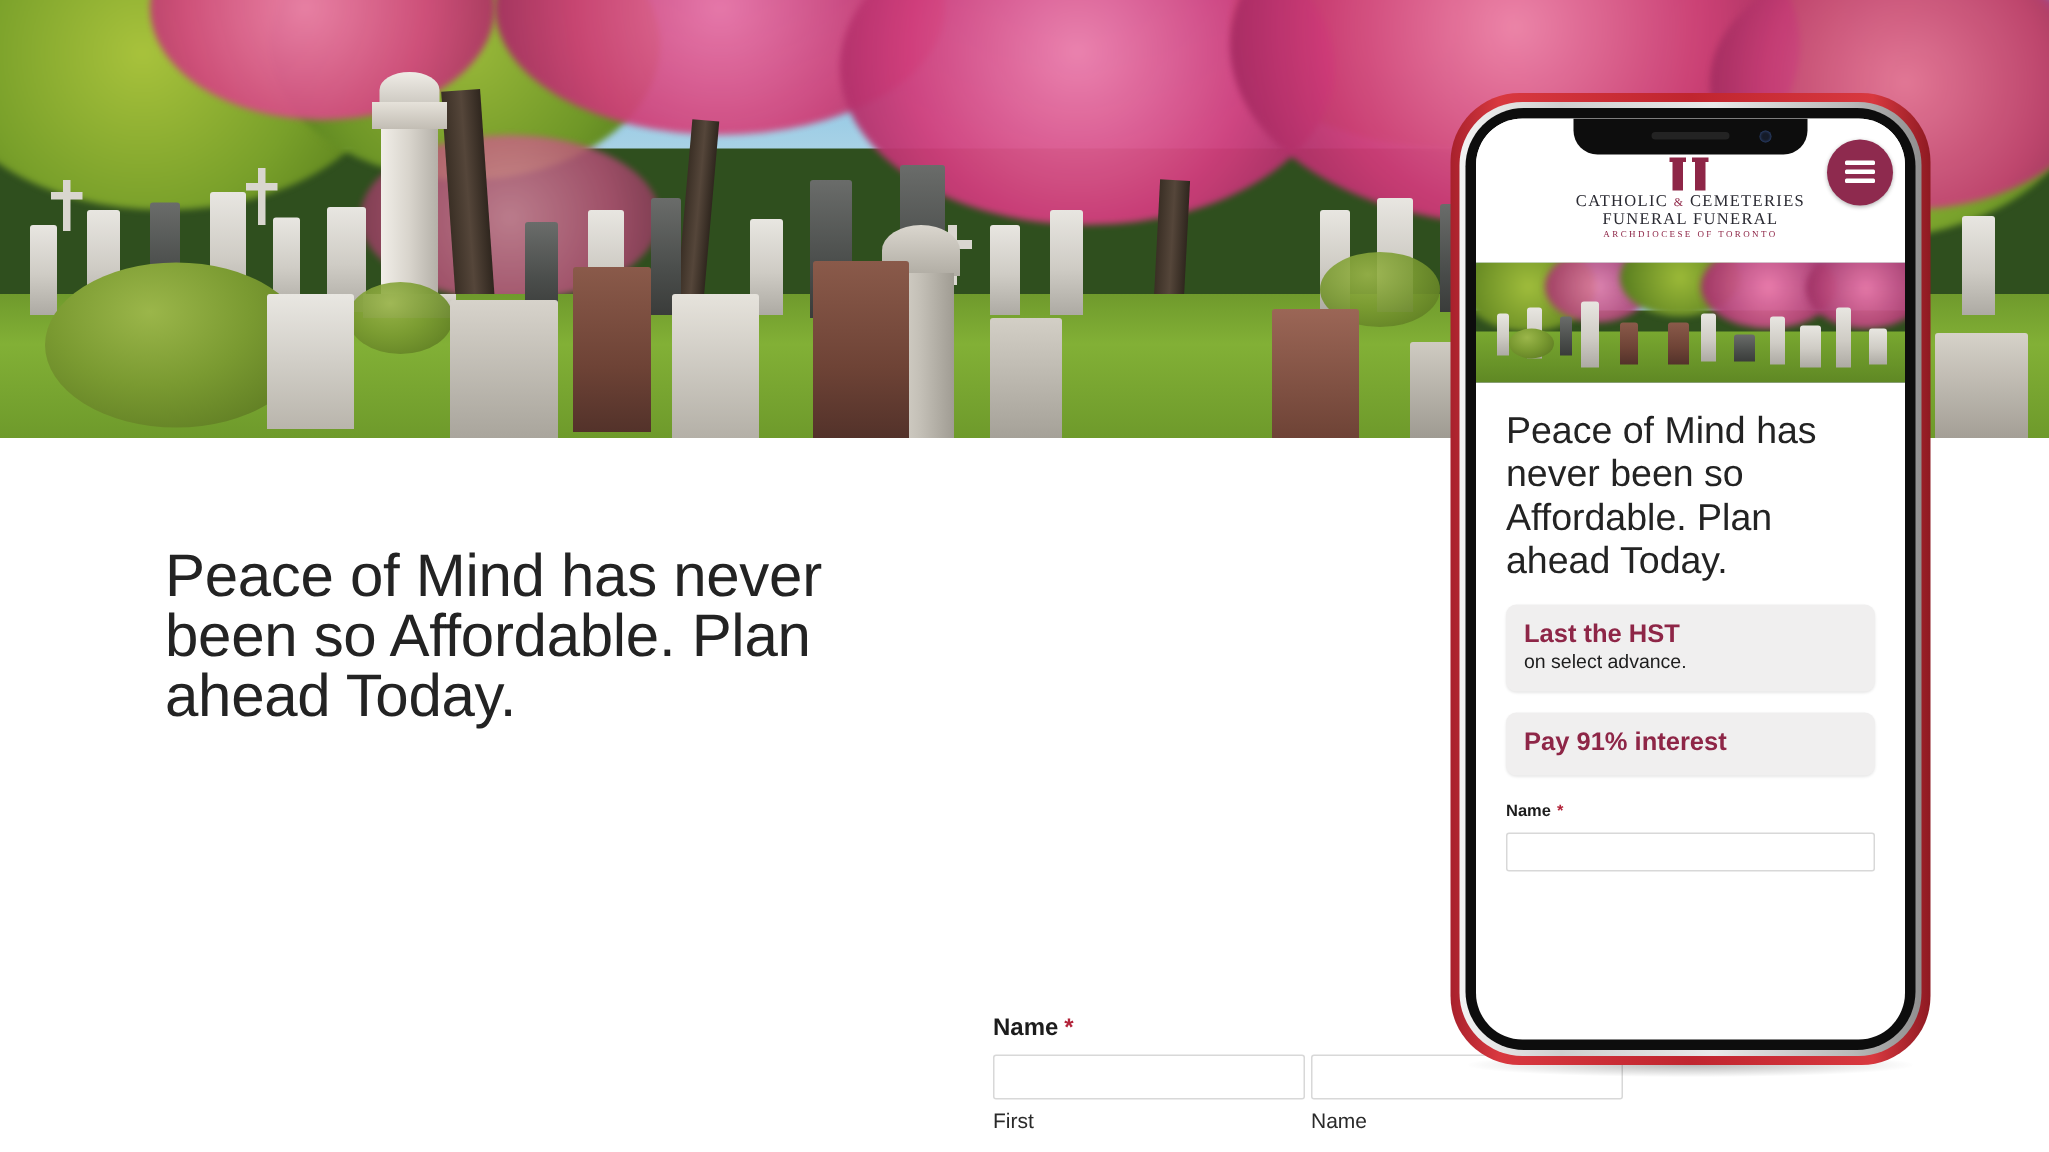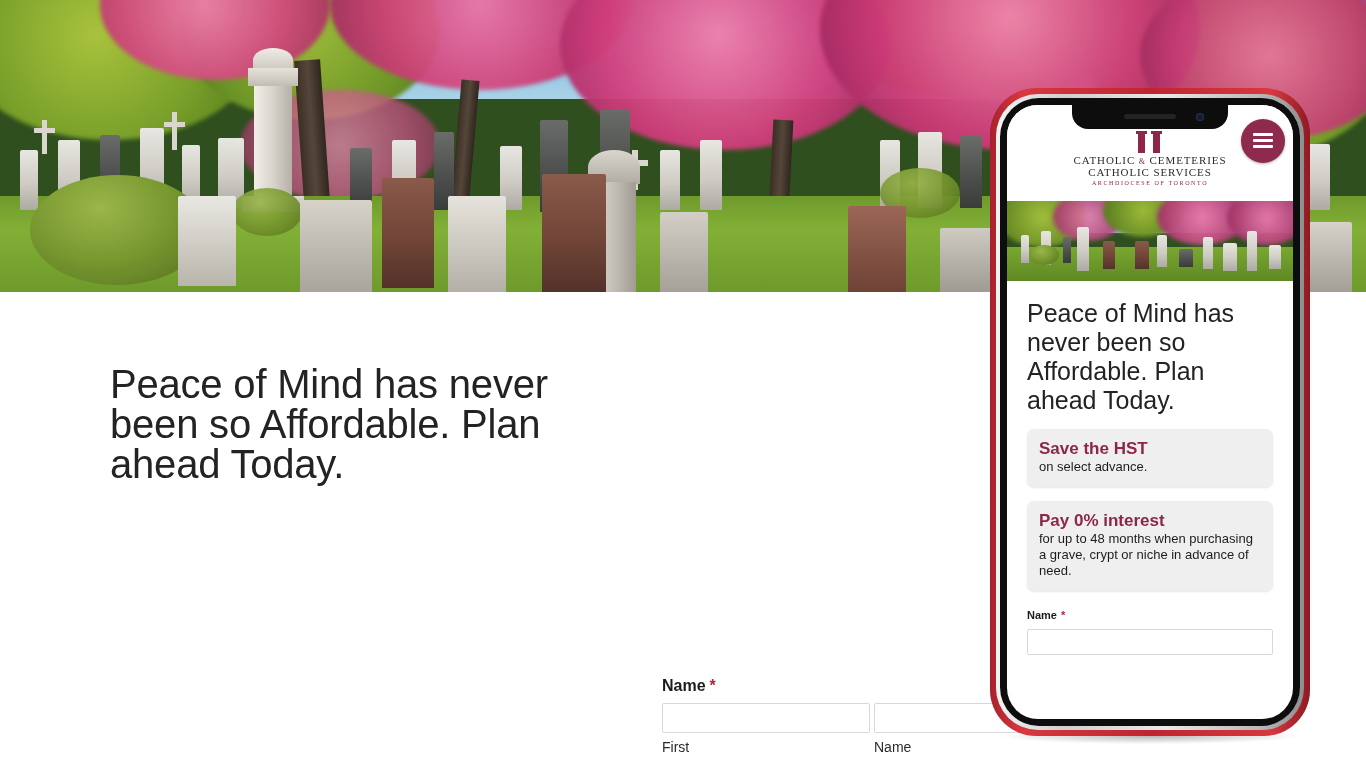--- a/index.html
+++ b/index.html
@@ -125,22 +125,22 @@
     margin-top: 6px;
   }
   .name-row { display: flex; gap: 4px; }
   .name-cell-first { width: 232px; }
   .name-cell-last  { width: 232px; }
   .name-cell-first .text-input, .name-cell-last .text-input { width: 100%; }
 
   
   .phone {
     position: absolute;
-    left: 990px; top: 62px;
-    width: 320px; height: 660px; margin-top: 26px;
+    left: 967px; top: 62px;
+    width: 320px; height: 660px;
   }
   .phone-shadow {
     position: absolute;
     left: 12px; top: 640px;
     width: 296px; height: 16px;
     background: radial-gradient(ellipse at center, rgba(0,0,0,0.28) 0%, rgba(0,0,0,0) 72%);
   }
   .phone-outer {
     position: absolute;
     left: 0; top: 0;
@@ -456,21 +456,21 @@
         <div class="logo-wrap">
           <div class="logo-mark">
             <span class="logo-pillar l"></span>
             <span class="logo-pillar r"></span>
           </div>
           <div class="logo-l1">
             <span>CATHOLIC</span>
             <span class="amp">&amp;</span>
             <span>CEMETERIES</span>
           </div>
-          <div class="logo-l2">CATHOLIC SERVICES</div>
+          <div class="logo-l2">FUNERAL FUNERAL</div>
           <div class="logo-l3">ARCHDIOCESE OF TORONTO</div>
         </div>
 
         <div class="hamburger">
           <span></span>
             <span></span>
             <span></span>
         </div>
       </div>
 
@@ -494,27 +494,26 @@
         <div class="stone" style="left:196px;top:36px;width:10px;height:32px;"></div>
         <div class="stone" style="left:216px;top:42px;width:14px;height:28px;"></div>
         <div class="stone" style="left:240px;top:30px;width:10px;height:40px;"></div>
         <div class="stone" style="left:262px;top:44px;width:12px;height:24px;"></div>
       </div>
 
       <div class="phone-body">
         <div class="phone-headline">Peace of Mind has never been so Affordable. Plan ahead Today.</div>
 
         <div class="phone-offer">
-          <div class="phone-offer-title">Save the HST</div>
+          <div class="phone-offer-title">Last the HST</div>
           <div class="phone-offer-sub">on select advance.</div>
         </div>
 
         <div class="phone-offer">
-          <div class="phone-offer-title">Pay 0% interest</div>
-          <div class="phone-offer-sub">for up to 48 months when purchasing a grave, crypt or niche in advance of need.</div>
+          <div class="phone-offer-title">Pay 91% interest</div>
         </div>
 
         <div class="phone-field-label">
           <span>Name</span><span class="req">*</span>
         </div>
         <input class="phone-input" type="text" value="" style="">
       </div>
 
     </div>
   </div>

